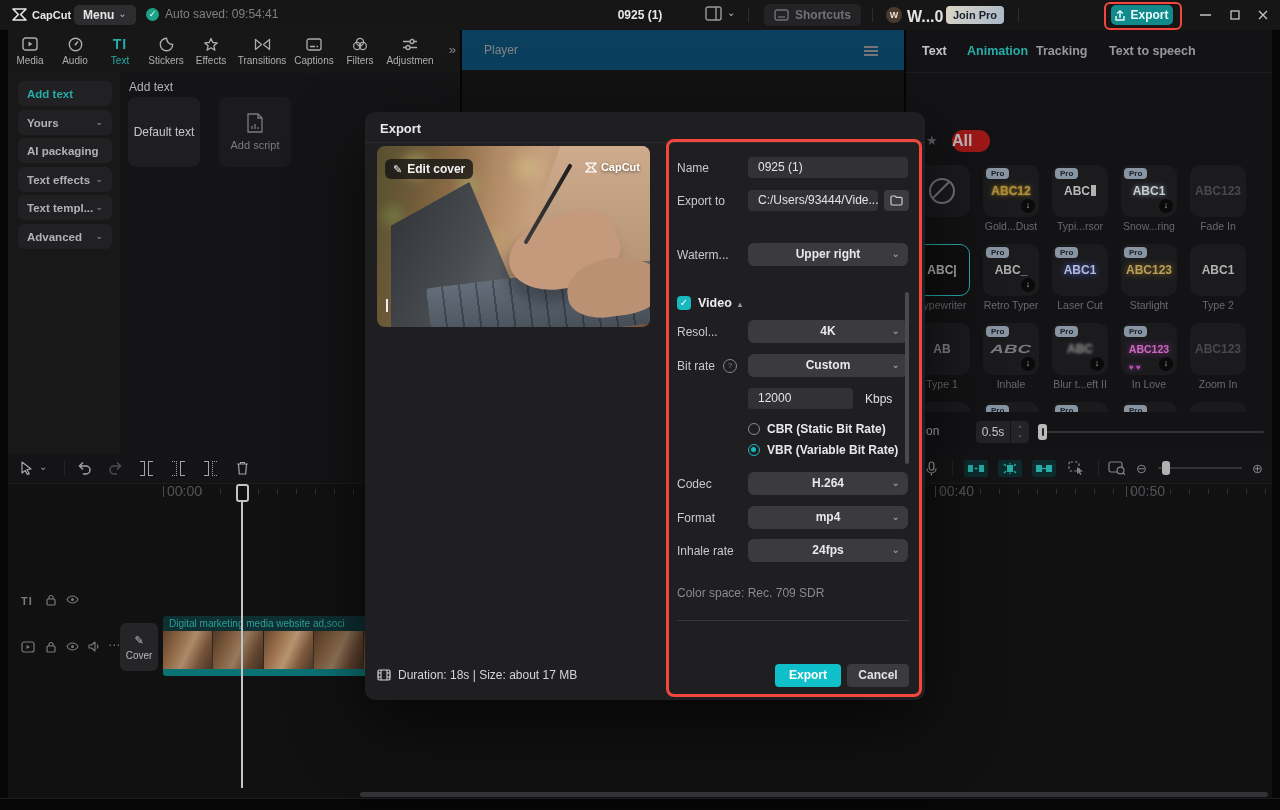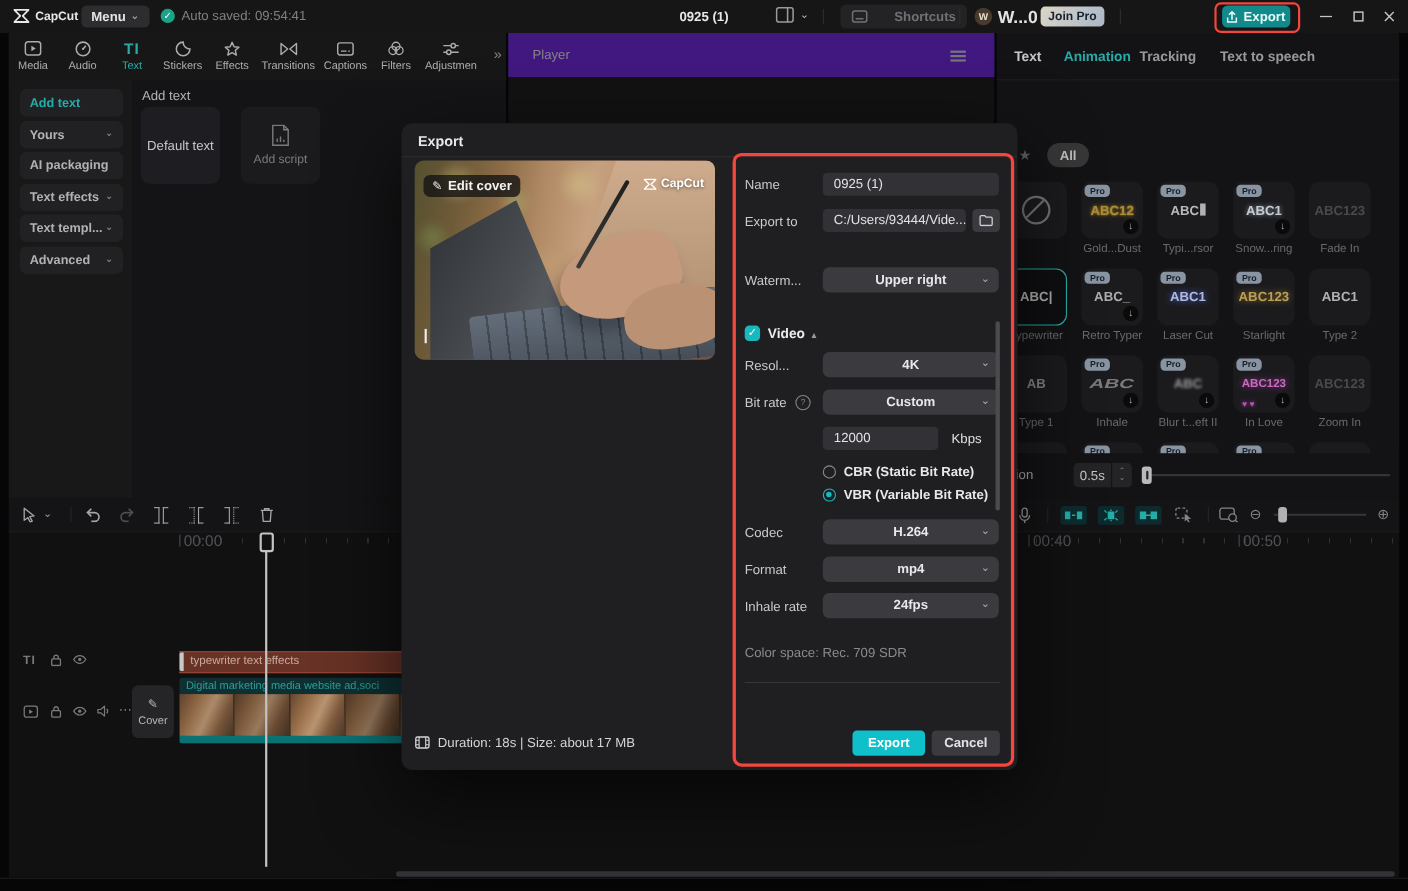--- a/index.html
+++ b/index.html
@@ -14,21 +14,21 @@
   .menu-btn{position:absolute;left:74px;top:5px;height:20px;padding:0 9px;background:#2d2d30;border-radius:5px;
             display:flex;align-items:center;gap:4px;color:#e5e5e5;font-weight:bold;font-size:12px;}
   .chev::after{content:"⌄";font-size:10px;color:#b5b5b5;font-weight:normal;position:relative;top:-2px;}
   .autosave{position:absolute;left:146px;top:7px;display:flex;align-items:center;gap:6px;color:#808084;font-size:12px;}
   .save-check{width:13px;height:13px;border-radius:50%;background:#1ba387;color:#fff;font-size:9px;line-height:13px;text-align:center;}
   .save-check::after{content:"✓";}
   .proj-title{position:absolute;left:50%;top:8px;transform:translateX(-50%);font-weight:bold;color:#e8e8e8;font-size:12px;}
   .tb-div{position:absolute;top:8px;width:1px;height:14px;background:#2e2e31;}
   .ws-btn{position:absolute;left:705px;top:6px;display:flex;align-items:center;gap:5px;color:#9a9a9e;}
   .shortcuts-btn{position:absolute;left:764px;top:4px;height:22px;padding:0 10px;background:#232326;border-radius:5px;
-                 display:flex;align-items:center;gap:24px;color:#707075;font-weight:bold;font-size:12px;}
+                 display:flex;align-items:center;gap:6px;color:#707075;font-weight:bold;font-size:12px;}
   .avatar{position:absolute;left:886px;top:7px;width:16px;height:16px;border-radius:50%;background:#4a3a2d;
           color:#e8e0d5;font-size:9px;font-weight:bold;text-align:center;line-height:16px;}
   .user-name{position:absolute;left:907px;top:8px;font-weight:bold;color:#e3e3e3;font-size:16px;}
   .joinpro-btn{position:absolute;left:946px;top:6px;height:18px;padding:0 7px;border-radius:4px;
                background:linear-gradient(120deg,#ddd5c6,#a9b8c9);color:#17222e;font-weight:bold;font-size:11px;line-height:18px;}
   .share-btn{position:absolute;left:1030px;top:5px;height:20px;display:flex;align-items:center;gap:6px;color:#d2d2d4;font-weight:bold;font-size:12px;margin-top:26px;}
   .export-btn-top{position:absolute;left:1111px;top:5px;width:62px;height:20px;border-radius:5px;background:#128a8c;
                   display:flex;align-items:center;justify-content:center;gap:5px;color:#e6fcfa;font-weight:bold;font-size:12px;}
   .win-btn{position:absolute;top:8px;width:14px;height:14px;display:flex;align-items:center;justify-content:center;}
 
@@ -58,38 +58,38 @@
   .sb-btn .sb-chev{margin-left:auto;}
   .sb-chev::after{content:"⌄";font-size:9px;color:#9a9a9e;position:relative;top:-2px;}
   #text-content{position:absolute;left:112px;top:43px;width:340px;height:380px;background:#18181a;}
   .tc-header{position:absolute;left:9px;top:7px;color:#cfcfd2;font-size:12px;}
   .tc-card{position:absolute;top:24px;width:72px;height:70px;border-radius:8px;background:#202023;
            display:flex;flex-direction:column;align-items:center;justify-content:center;gap:6px;color:#8f8f93;font-size:11px;text-align:center;}
   .tc-card.default{background:#242428;color:#e5e5e7;font-size:12px;}
 
   
   #player-panel{position:absolute;left:462px;top:30px;width:442px;height:423px;background:#151517;}
-  .pl-header{position:absolute;left:0;top:0;width:100%;height:40px;background:#4c1d95;text-align:right;}
+  .pl-header{position:absolute;left:0;top:0;width:100%;height:40px;background:#0c4a6e;text-align:right;}
   .pl-title{position:absolute;left:22px;top:13px;color:#9a9a9e;font-size:12px;}
   .hamburger{position:absolute;right:26px;top:16px;width:14px;height:2px;background:#8a8a8e;
              box-shadow:0 4px 0 #8a8a8e,0 8px 0 #8a8a8e;}
 
   
   #right-panel{position:absolute;left:906px;top:30px;width:366px;height:423px;background:#171719;}
   .rp-tabs{position:absolute;left:0;top:0;width:100%;height:42px;border-bottom:1px solid #222225;}
   .rp-tab{position:absolute;top:14px;font-weight:bold;font-size:12.5px;color:#b2b2b6;}
   .rp-tab.active{color:#2ec7c3;}
   .rp-tab.first{color:#e6e6e8;}
   .seg-ctrl{position:absolute;left:14px;top:55px;width:338px;height:24px;background:#222225;border-radius:6px;display:flex;}
   .seg{flex:1;text-align:center;line-height:24px;color:#8f8f93;font-size:12px;}
   .seg.active{background:#39393d;border-radius:6px;color:#d2d2d5;}
   .fav-star{position:absolute;left:20px;top:103px;color:#707075;font-size:13px;}
   .fav-star::after{content:"★";}
-  .all-pill{position:absolute;left:46px;top:100px;width:38px;height:22px;border-radius:11px;background:#404040;
-            color:#dcdcde;font-weight:bold;font-size:12px;text-align:center;line-height:22px;}
+  .all-pill{position:absolute;left:46px;top:100px;width:38px;height:22px;border-radius:11px;background:#b91c1c;
+            color:#dcdcde;font-weight:bold;font-size:16px;line-height:22px;}
   #fx-grid{position:absolute;left:8px;top:135px;width:352px;height:248px;overflow:hidden;
            display:flex;flex-wrap:wrap;column-gap:13px;row-gap:12px;align-content:flex-start;}
   .tile{width:56px;}
   .thumb{position:relative;width:56px;height:52px;border-radius:10px;background:#202024;
          display:flex;align-items:center;justify-content:center;overflow:hidden;}
   .thumb.sel{border:1.5px solid #2ec7c3;background:#121214;box-sizing:border-box;}
   .tlabel{margin-top:3px;font-size:10.5px;color:#7b7b80;text-align:center;white-space:nowrap;overflow:hidden;}
   .pro{position:absolute;top:3px;left:3px;background:#9fadbd;color:#1a232e;font-weight:bold;font-size:8px;
        padding:1px 5px;border-radius:4px;line-height:9px;}
   .dl{position:absolute;right:4px;bottom:4px;width:14px;height:14px;border-radius:50%;background:rgba(8,8,8,.8);
@@ -727,21 +727,20 @@
           <path d="M9 3.5a3 3 0 0 1 0 4" fill="none" stroke="#8f8f93" stroke-width="1.1"></path>
         </svg>
     </div>
     <div class="trk-ic ellipsis" style="left:100px;top:185px"></div>
 
     <div id="cover-btn">
       <span class="pencil"></span>
       <span>Cover</span>
     </div>
 
-    <div id="clip-text">typewriter text effects</div>
 
     <div id="clip-video">
       <div class="cv-cap">Digital marketing media website ad,soci</div>
       <div class="cv-thumbs">
         <div></div>
           <div></div>
           <div></div>
           <div></div>
           <div></div>
           <div></div>

